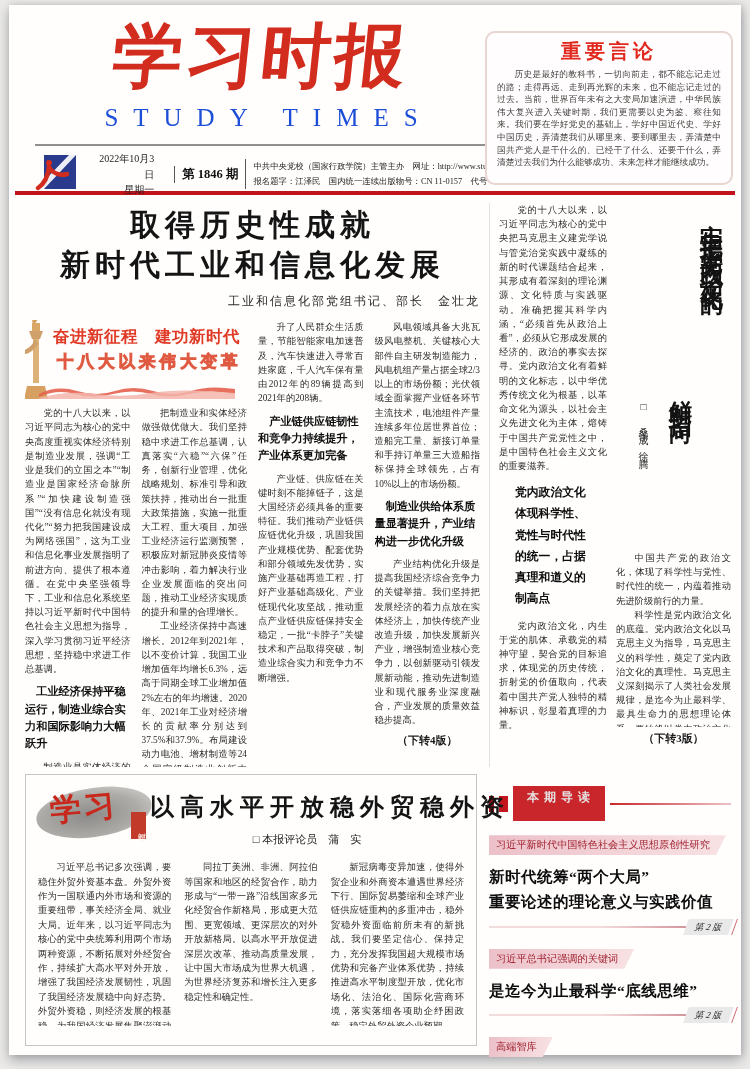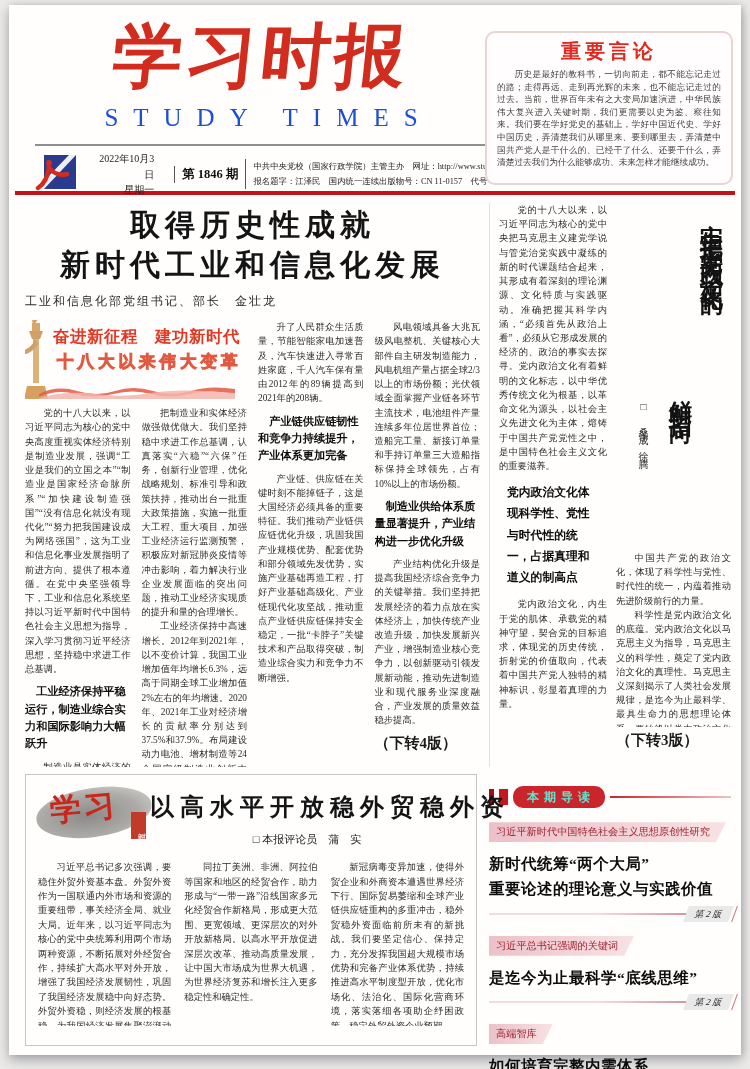--- a/index.html
+++ b/index.html
@@ -36,42 +36,42 @@
   .quote-title{text-align:center;font-family:"Liberation Sans",sans-serif;font-weight:bold;
     font-size:20px;color:#e0281e;letter-spacing:4px;}
   .quote-body{margin:3px 0 0;font-size:8.7px;line-height:1.45;text-align:justify;
     text-indent:2em;color:#423f3d;overflow:hidden;height:112px;}
   .red-rule{margin:0 6px;height:4px;background:#c2131b;}
   
   .top-grid{display:flex;padding:8px 10px 0 16px;}
   .main-article{width:455px;flex:0 0 455px;}
   .main-h1{margin:2px 0 0;text-align:center;font-family:"Liberation Sans",sans-serif;
     font-size:30px;line-height:1.32;letter-spacing:5px;color:#141414;font-weight:bold;}
-  .main-byline{text-align:left;font-size:12px;color:#2e2c2a;margin:9px 0 10px;letter-spacing:2px;}
+  .main-byline{text-align:right;font-size:12px;color:#2e2c2a;margin:9px 0 10px;letter-spacing:2px;}
   .cols{position:relative;display:flex;gap:11px;height:447px;overflow:hidden;}
   .col{flex:1;height:100%;font-size:9.3px;line-height:1.53;text-align:justify;color:#2b2a28;overflow:hidden;box-sizing:border-box;}
   .col p{margin:0;text-indent:2em;}
   .col.pad-banner{padding-top:86px;}
   .col-subhead{font-family:"Liberation Sans",sans-serif;font-weight:bold;font-size:11.2px;
     line-height:1.55;margin:7px 0;color:#0e0e0e;text-indent:1em;text-align:left;}
-  .cont-note{text-align:left;font-weight:bold;font-size:15px;margin-top:4px;color:#1a1a1a;}
+  .cont-note{text-align:center;font-weight:bold;font-size:11px;margin-top:4px;color:#1a1a1a;}
   
   .banner{position:absolute;left:0;top:0;width:222px;height:80px;}
   .banner-statue{position:absolute;left:-4px;top:-10px;}
   .banner-l1{padding-left:28px;font-family:"Liberation Sans",sans-serif;font-weight:bold;
     font-size:16.5px;color:#e03a26;letter-spacing:0.5px;white-space:nowrap;margin-top:6px;}
   .banner-l2{padding-left:32px;font-family:"Liberation Sans",sans-serif;font-weight:bold;
     font-size:16.5px;letter-spacing:4px;color:#fbe9e4;-webkit-text-stroke:1px #e05a42;white-space:nowrap;margin-top:3px;}
   .banner-waves{position:absolute;left:14px;bottom:-4px;}
   
   .right-article{flex:1;margin-left:9px;border-left:1px solid #e2e2e2;padding-left:9px;display:flex;gap:9px;}
   .ra-colA{flex:0 0 108px;width:108px;height:560px;overflow:hidden;font-size:9.3px;line-height:1.53;
     text-align:justify;color:#2b2a28;}
   .ra-colA p{margin:0;text-indent:2em;}
-  .ra-sub{font-weight:bold;font-size:11.8px;line-height:1.8;margin:9px 8px;color:#0c0c0c;text-align:left;}
+  .ra-sub{font-weight:bold;font-size:11.8px;line-height:1.8;margin:9px 16px;color:#0c0c0c;text-align:left;}
   .ra-colB{flex:1;display:flex;flex-direction:column;}
   .v-head-wrap{height:348px;position:relative;}
   .v-head{position:absolute;top:2px;right:4px;height:100%;writing-mode:vertical-rl;}
   .vl1{display:block;font-size:23px;font-weight:600;letter-spacing:7px;color:#131313;}
   .vl2{display:block;font-size:23px;font-weight:600;letter-spacing:7px;color:#131313;margin-top:176px;margin-left:15px;}
   .v-authors{display:block;font-size:10px;letter-spacing:3px;color:#2a2a2a;margin-top:196px;margin-left:13px;}
   .ra-txt{height:176px;overflow:hidden;font-size:9.3px;line-height:1.53;text-align:justify;color:#2b2a28;}
   .ra-txt p{margin:0;text-indent:2em;}
   
   .bottom-grid{display:flex;padding:7px 10px 0 16px;gap:12px;}
@@ -90,22 +90,22 @@
     margin:8px 0 0;color:#141414;white-space:nowrap;}
   .cb-byline{text-align:center;padding-left:112px;font-size:11px;margin-top:9px;color:#222;}
   .cb-cols{display:flex;gap:13px;margin-top:13px;height:166px;overflow:hidden;}
   .cb-col{flex:1;font-size:9.3px;line-height:1.55;text-align:justify;color:#2b2a28;overflow:hidden;}
   .cb-col p{margin:0;text-indent:2em;}
   
   .digest{flex:1;padding-top:12px;}
   .digest-head{display:flex;align-items:center;gap:5px;}
   .dh-bar1{width:5px;height:16px;background:#9e1016;}
   .dh-bar2{width:9px;height:16px;background:#c4161d;}
-  .dh-label{background:#c9262b;color:#5eead4;font-family:"Liberation Sans",sans-serif;font-weight:bold;
-    font-size:12px;letter-spacing:5px;padding:3px 10px 2px 14px;white-space:nowrap;border-radius:10px;}
+  .dh-label{background:#c9262b;color:#e5e5e5;font-family:"Liberation Sans",sans-serif;font-weight:bold;
+    font-size:12px;letter-spacing:5px;padding:3px 10px 15px 14px;white-space:nowrap;}
   .dh-line{flex:1;height:2px;background:linear-gradient(90deg,#c9262b,#ecc3c6);}
   .d-item{margin-top:14px;}
   .d-tag{display:inline-block;max-width:100%;box-sizing:border-box;
     background:linear-gradient(100deg,#ecc0c8,#f8e2e4);color:#9e1f2d;font-size:10.2px;
     padding:3px 16px 3px 7px;clip-path:polygon(0 0,100% 0,calc(100% - 10px) 100%,0 100%);
     font-family:Liberation Mono, monospace;white-space:nowrap;overflow:hidden;}
   .d-t1,.d-t2{font-size:15.5px;font-weight:bold;line-height:1.5;letter-spacing:0.5px;color:#0d0d0d;
     margin-top:6px;white-space:nowrap;overflow:hidden;}
   .d-t2{margin-top:2px;}
   .d-pageline{display:flex;align-items:center;margin-top:5px;}

